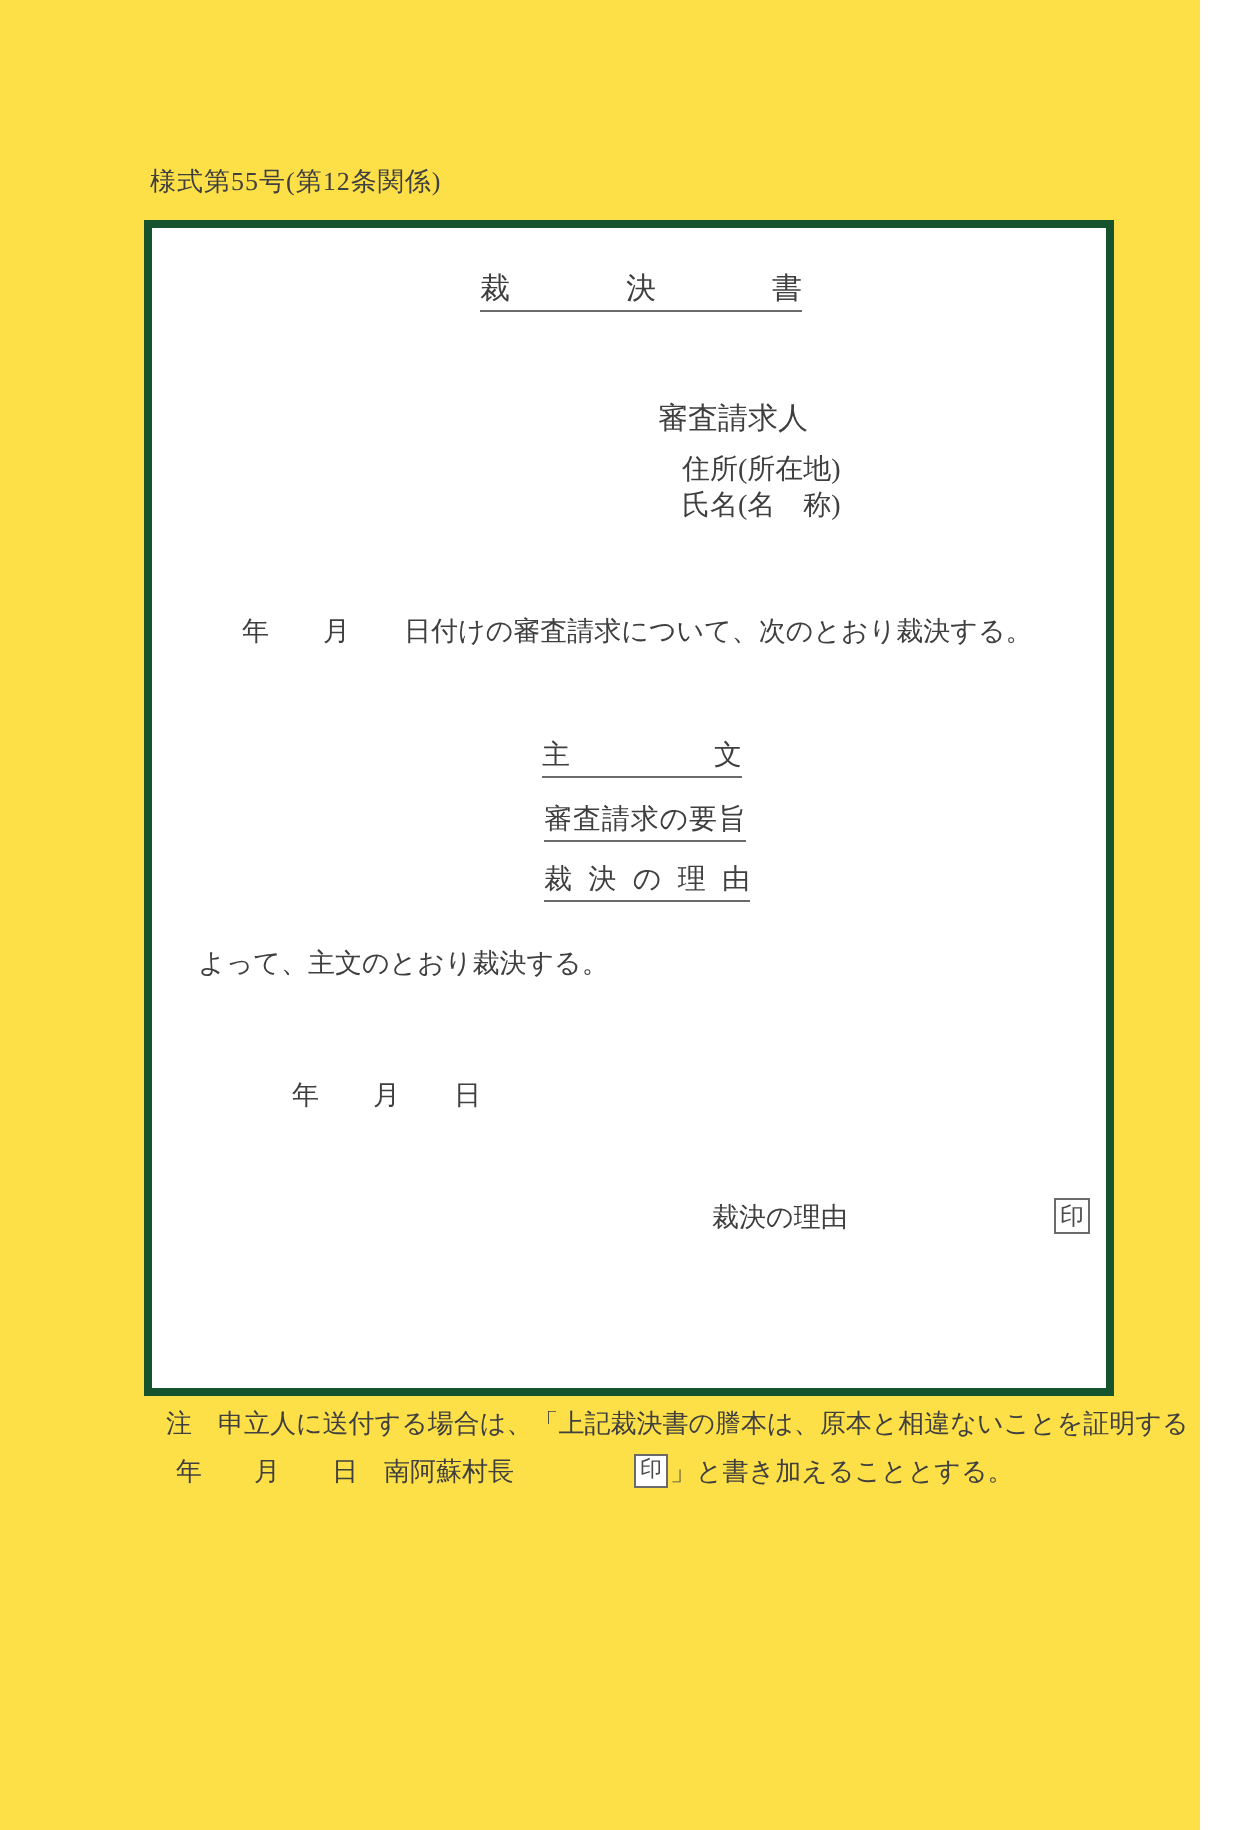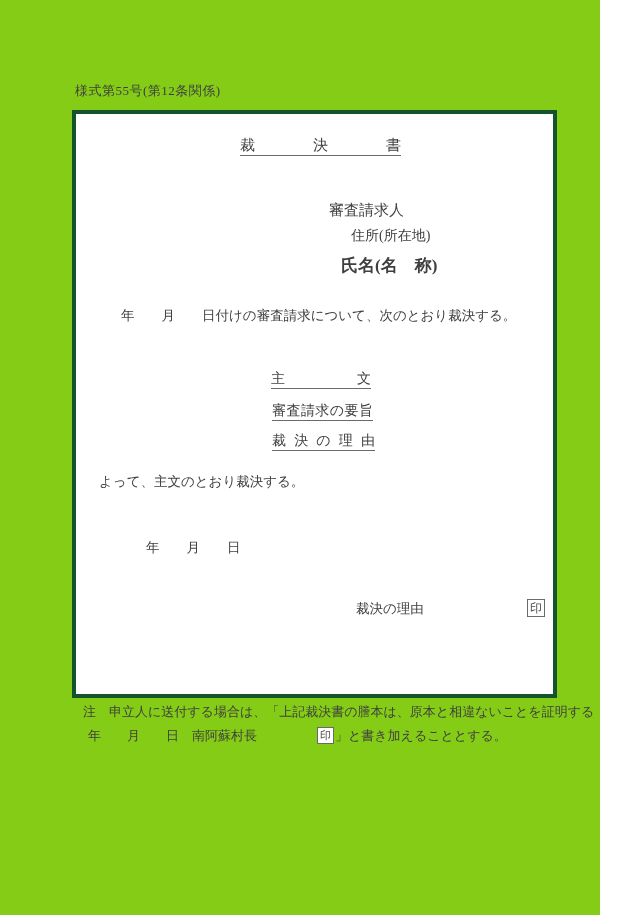--- a/index.html
+++ b/index.html
@@ -4,21 +4,21 @@
 <style>
   html, body {
     margin: 0;
     padding: 0;
     background: #ffffff;
   }
   .page {
     position: relative;
     width: 600px;
     height: 915px;
-    background: #84cc16;
+    background: #fde047;
     font-family: "Liberation Serif", "DejaVu Serif", serif;
     color: #3f3f3f;
     overflow: hidden;
   }
   .form-label {
     position: absolute;
     left: 75px;
     top: 83px;
     font-size: 13px;
     line-height: 16px;
@@ -56,29 +56,27 @@
     top: 88px;
     font-size: 15px;
     line-height: 16px;
   }
   .claimant-address {
     position: absolute;
     left: 265px;
     top: 114px;
     font-size: 14px;
     line-height: 16px;
-    margin-left: 10px;
   }
   .claimant-name {
     position: absolute;
     left: 265px;
-    top: 144px;
-    font-size: 17px;
-    line-height: 16px;
-    font-weight: bold;
+    top: 132px;
+    font-size: 14px;
+    line-height: 16px;
   }
   .intro-line {
     position: absolute;
     left: 45px;
     top: 194px;
     font-size: 13.5px;
     line-height: 16px;
     white-space: nowrap;
   }
   .sec {

